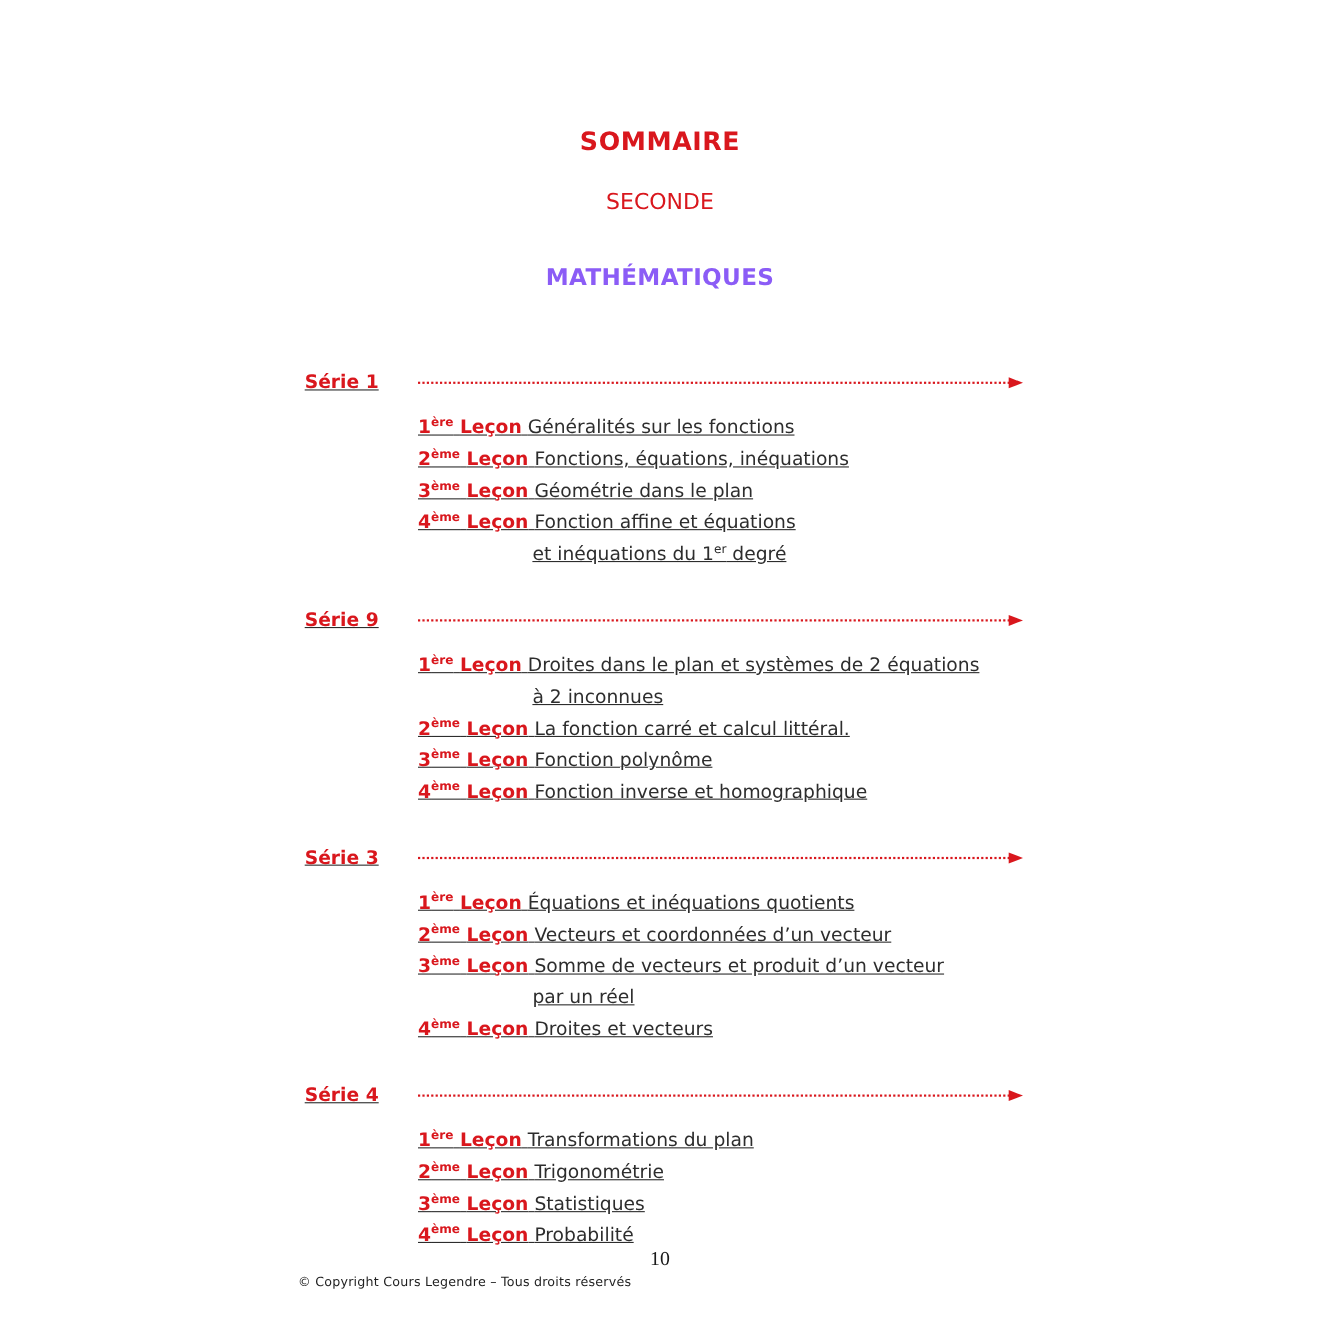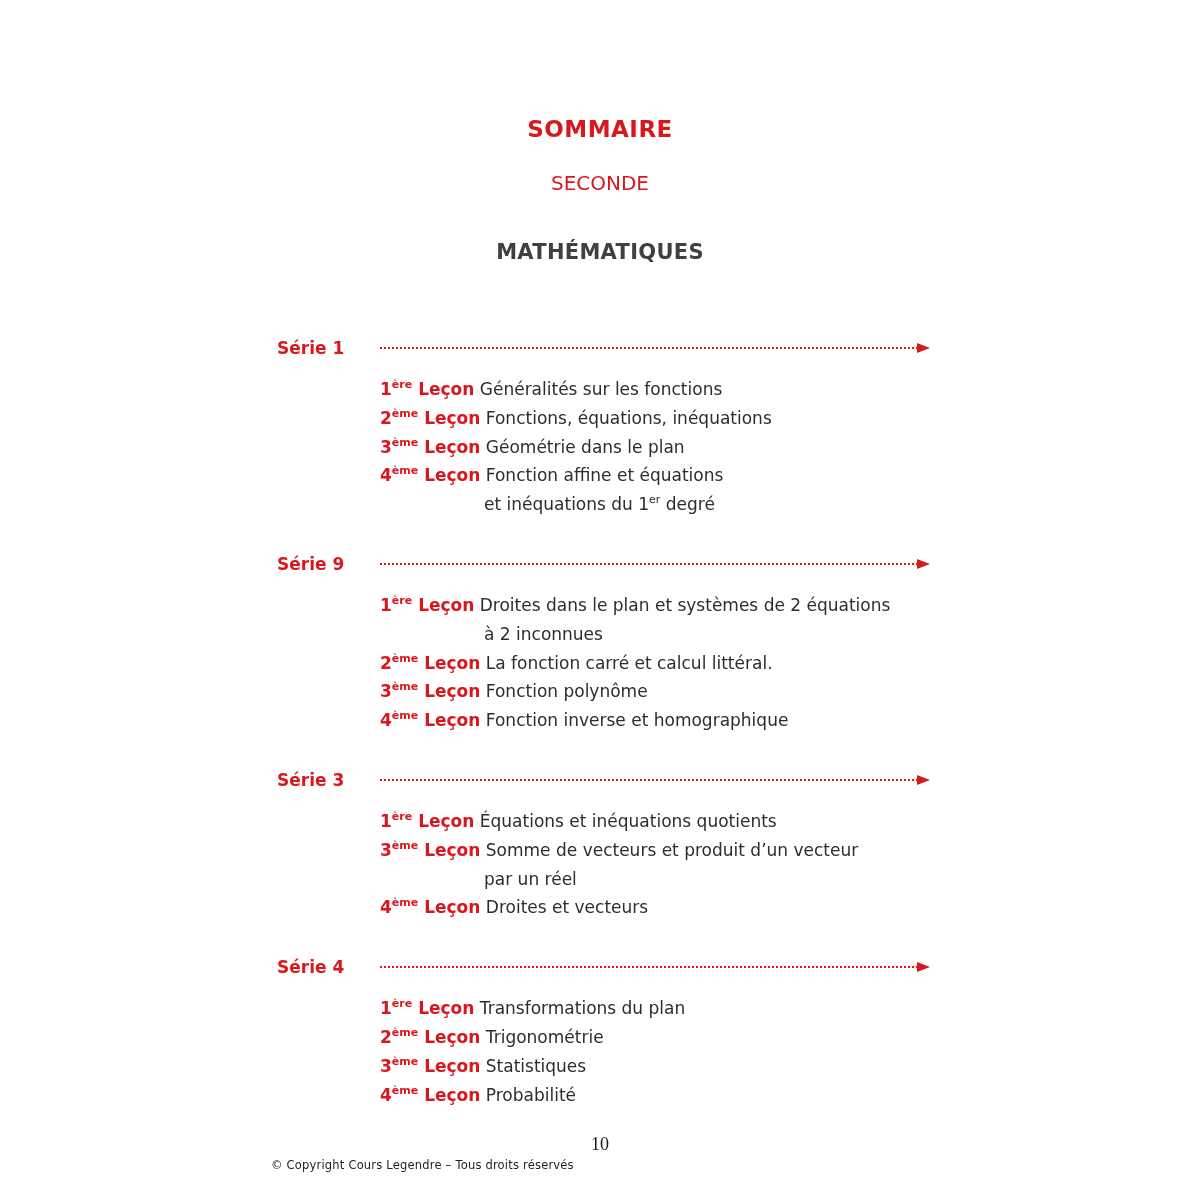--- a/index.html
+++ b/index.html
@@ -23,29 +23,29 @@
     letter-spacing: 0.5px;
     margin-bottom: 29px;
   }
   .title-sub {
     color: #d9171d;
     font-size: 20px;
     font-weight: normal;
     margin-bottom: 45px;
   }
   .title-subject {
-    color: #404040;
+    color: #8b5cf6;
     font-size: 21px;
     font-weight: bold;
     letter-spacing: 0.3px;
   }
 
   
   .series-wrap { margin-top: 74px; }
-  .serie-section { margin-bottom: 35px; }
+  .serie-section { margin-bottom: 35px; text-decoration: underline; }
   .serie-row {
     display: flex;
     align-items: center;
     padding-left: 277px;
     height: 20px;
   }
   .serie-label {
     color: #d9171d;
     font-weight: bold;
     font-size: 17px;
@@ -195,20 +195,24 @@
           <span class="dotline"></span>
           <span class="arrowhead"></span>
         </span>
       </div>
       <div class="lessons">
         <div class="lesson-row">
           <span class="lesson-label"><span>1</span><sup>ère</sup> <span>Leçon</span></span>
           <span class="lesson-title">Équations et inéquations quotients</span>
         </div>
         <div class="lesson-row">
+          <span class="lesson-label"><span>2</span><sup>ème</sup> <span>Leçon</span></span>
+          <span class="lesson-title">Vecteurs et coordonnées d’un vecteur</span>
+        </div>
+        <div class="lesson-row">
           <span class="lesson-label"><span>3</span><sup>ème</sup> <span>Leçon</span></span>
           <span class="lesson-title">Somme de vecteurs et produit d’un vecteur</span>
         </div>
         <div class="lesson-cont"><span>par un réel</span></div>
         <div class="lesson-row">
           <span class="lesson-label"><span>4</span><sup>ème</sup> <span>Leçon</span></span>
           <span class="lesson-title">Droites et vecteurs</span>
         </div>
       </div>
     </div>

